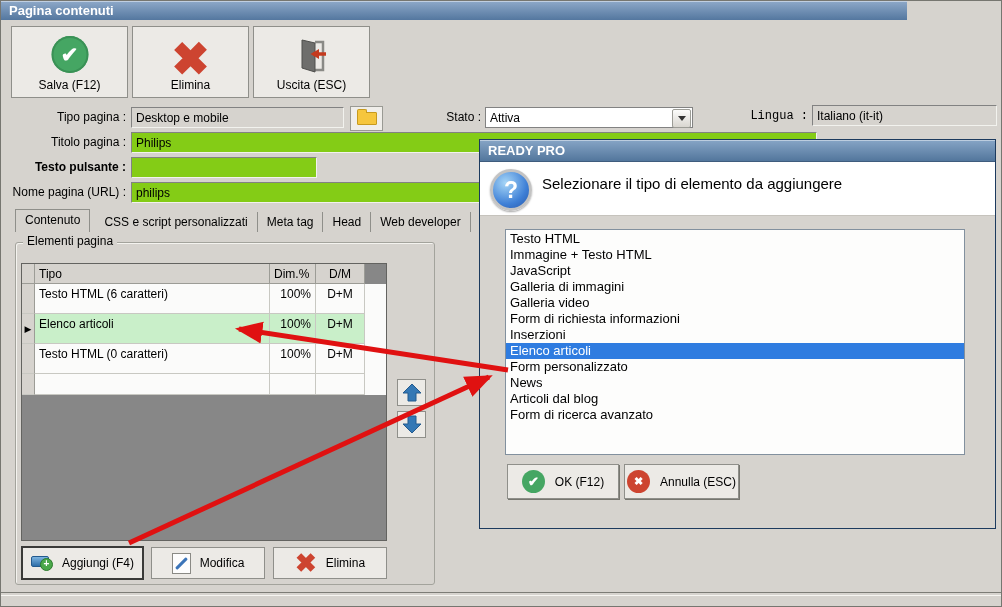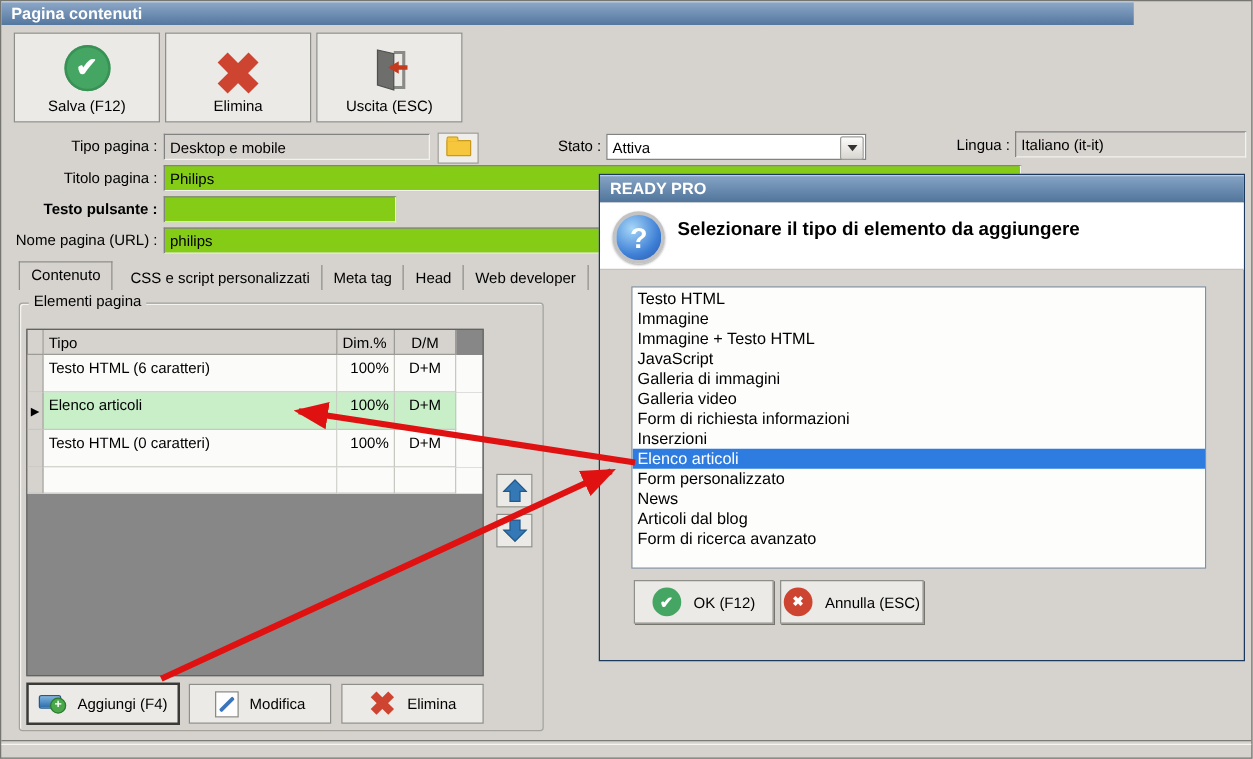--- a/index.html
+++ b/index.html
@@ -104,21 +104,21 @@
     border:1px solid #1c3a5e; box-sizing:border-box; z-index:50; }
   .mtitle { position:absolute; left:0; top:0; right:0; height:22px;
     background:linear-gradient(#87a5c6,#52769c); box-shadow:inset 0 1px 0 rgba(255,255,255,.45);
     border-bottom:1px solid #3f5c7d; color:#fff; font-weight:bold; font-size:13px;
     padding:3px 0 0 8px; box-sizing:border-box; }
   .mheader { position:absolute; left:0; top:22px; right:0; height:53px; background:#fff; border-bottom:1px solid #c6c3bd; }
   .qcircle { position:absolute; left:10px; top:7px; width:36px; height:36px; border-radius:50%;
     background:radial-gradient(circle at 35% 30%, #a6d6f7, #3e7fd6 62%, #2757a8);
     border:3px solid #c3c3c3; box-shadow:0 1px 2px rgba(0,0,0,.35);
     color:#fff; font-weight:bold; font-size:23px; display:flex; align-items:center; justify-content:center; }
-  .mmsg { position:absolute; left:62px; top:13px; font-weight:bold; font-size:15px; }
+  .mmsg { position:absolute; left:62px; top:13px; font-weight:normal; font-size:15px; }
   .mlist { position:absolute; left:25px; top:89px; width:460px; height:226px; background:#fdfdfc;
     border:1px solid #82909e; box-sizing:border-box; overflow:hidden; font-size:13px; padding-top:1px; }
   .litem { height:16px; line-height:16px; padding-left:4px; white-space:nowrap; }
   .litem.selected { background:#2f7ce0; color:#fff; }
   .mbtn { position:absolute; height:35px; background:#eceae6; border:1px solid #8f8f8a;
     box-shadow:1px 1px 0 #76766f; display:flex; align-items:center; justify-content:center; gap:10px; box-sizing:border-box; }
   .okcircle { width:23px; height:23px; border-radius:50%; background:#45a663; color:#fff; font-size:13px; font-weight:bold;
     display:flex; align-items:center; justify-content:center; }
   .xcircle { width:23px; height:23px; border-radius:50%; background:#cd4430; color:#fff; font-size:11px; font-weight:bold;
     display:flex; align-items:center; justify-content:center; }
@@ -159,21 +159,21 @@
 <div class="smallbtn" style="left:349px;top:105px;">
   <span class="folder"></span>
 </div>
 <div class="flabel" style="left:400px;top:109px;width:80px;">Stato :</div>
 <div class="combo" style="left:484px;top:106px;width:208px;">
   <span>Attiva</span>
   <span class="combobtn">
       <span class="dtri"></span>
     </span>
 </div>
-<div class="flabel" style="left:715px;top:108px;width:92px;">Lingua :</div>
+<div class="flabel" style="left:715px;top:108px;width:92px;font-family:Liberation Mono, monospace;">Lingua :</div>
 <div class="field readonly" style="left:811px;top:104px;width:185px;">Italiano (it-it)</div>
 
 <div class="flabel" style="left:0;top:134px;width:125px;">Titolo pagina :</div>
 <div class="field" style="left:130px;top:131px;width:686px;">Philips</div>
 
 <div class="flabel" style="left:0;top:159px;width:125px;font-weight:bold;">Testo pulsante :</div>
 <div class="field" style="left:130px;top:156px;width:186px;"></div>
 
 <div class="flabel" style="left:0;top:184px;width:125px;">Nome pagina (URL) :</div>
 <div class="field" style="left:130px;top:181px;width:686px;">philips</div>
@@ -258,21 +258,20 @@
 <div class="abs modal">
   <div class="mtitle">
     <span>READY PRO</span>
   </div>
   <div class="mheader">
     <span class="qcircle">?</span>
     <span class="mmsg">Selezionare il tipo di elemento da aggiungere</span>
   </div>
   <div class="mlist" id="dialog-list">
       <div class="litem">Testo HTML</div>
-      <div class="litem">Immagine</div>
       <div class="litem">Immagine + Testo HTML</div>
       <div class="litem">JavaScript</div>
       <div class="litem">Galleria di immagini</div>
       <div class="litem">Galleria video</div>
       <div class="litem">Form di richiesta informazioni</div>
       <div class="litem">Inserzioni</div>
       <div class="litem selected">Elenco articoli</div>
       <div class="litem">Form personalizzato</div>
       <div class="litem">News</div>
       <div class="litem">Articoli dal blog</div>

